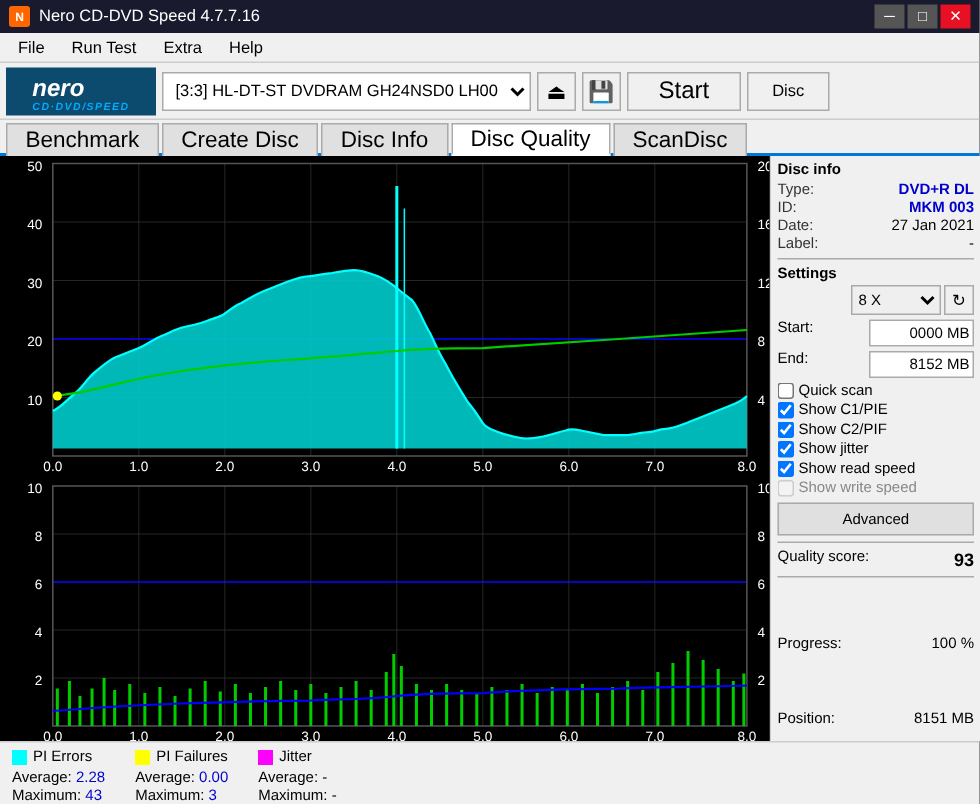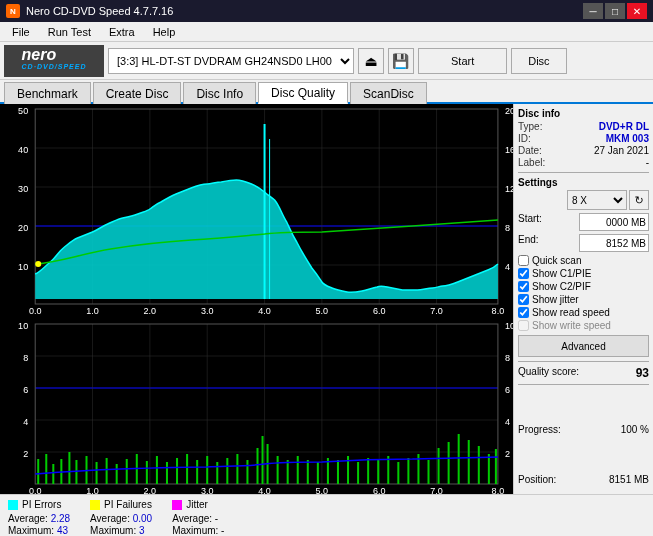--- a/index.html
+++ b/index.html
@@ -12,31 +12,31 @@
     .titlebar-controls { display: flex; gap: 2px; }
     .titlebar-btn { width: 20px; height: 16px; background: #555; border: none; color: white; font-size: 10px; cursor: pointer; display: flex; align-items: center; justify-content: center; }
     .titlebar-btn.close { background: #e81123; }
     
     
     .menubar { background: #f0f0f0; height: 20px; display: flex; align-items: center; padding: 0 4px; border-bottom: 1px solid #ccc; gap: 2px; }
     .menu-item { padding: 2px 8px; font-size: 11px; cursor: pointer; }
     
     
     .toolbar { background: #f0f0f0; height: 38px; display: flex; align-items: center; padding: 2px 4px; border-bottom: 1px solid #ccc; gap: 4px; }
-    .nero-logo { width: 100px; height: 32px; background: #404040; display: flex; align-items: flex-start; justify-content: center; color: white; font-size: 14px; font-weight: bold; font-style: italic; padding: 2px 6px; }
+    .nero-logo { width: 100px; height: 32px; background: #0c4a6e; display: flex; align-items: flex-end; justify-content: center; color: white; font-size: 14px; font-weight: bold; font-style: italic; padding: 2px 6px; }
     .nero-logo-text { line-height: 1; }
     .nero-sub { font-size: 7px; color: #00aaff; letter-spacing: 1px; }
     .drive-select { height: 26px; border: 1px solid #aaa; background: white; font-size: 11px; padding: 0 4px; min-width: 220px; }
     .toolbar-icon-btn { width: 26px; height: 26px; border: 1px solid #aaa; background: #f0f0f0; cursor: pointer; display: flex; align-items: center; justify-content: center; font-size: 14px; }
-    .start-btn { height: 26px; padding: 0 32px; background: #f0f0f0; border: 1px solid #aaa; cursor: pointer; font-size: 11px; }
+    .start-btn { height: 26px; padding: 0 20px; background: #f0f0f0; border: 1px solid #aaa; cursor: pointer; font-size: 16px; }
     .exit-btn { height: 26px; padding: 0 16px; background: #f0f0f0; border: 1px solid #aaa; cursor: pointer; font-size: 11px; }
     
     
     .tabs { display: flex; background: #f0f0f0; border-bottom: 2px solid #0078d7; padding: 2px 4px 0; gap: 2px; height: 24px; }
-    .tab { padding: 2px 12px; border: 1px solid #aaa; border-bottom: none; background: #e0e0e0; cursor: pointer; font-size: 12px; height: 22px; display: flex; align-items: center; }
+    .tab { padding: 2px 12px; border: 1px solid #aaa; border-bottom: none; background: #e0e0e0; cursor: pointer; font-size: 15px; height: 22px; display: flex; align-items: center; }
     .tab.active { background: white; border-bottom: 2px solid white; margin-bottom: -2px; }
     
     
     .main { display: flex; height: 390px; background: #000000; }
     
     
     .chart-area { flex: 1; background: #000; position: relative; overflow: hidden; }
     
     
     .right-panel { width: 140px; background: #f0f0f0; border-left: 1px solid #ccc; padding: 4px; font-size: 10px; overflow-y: auto; }

